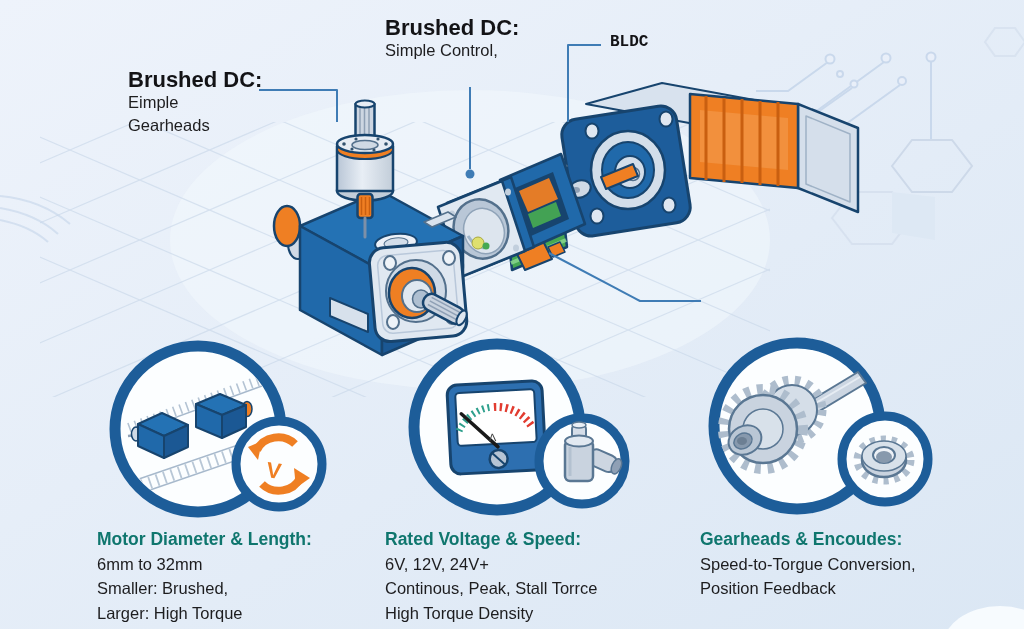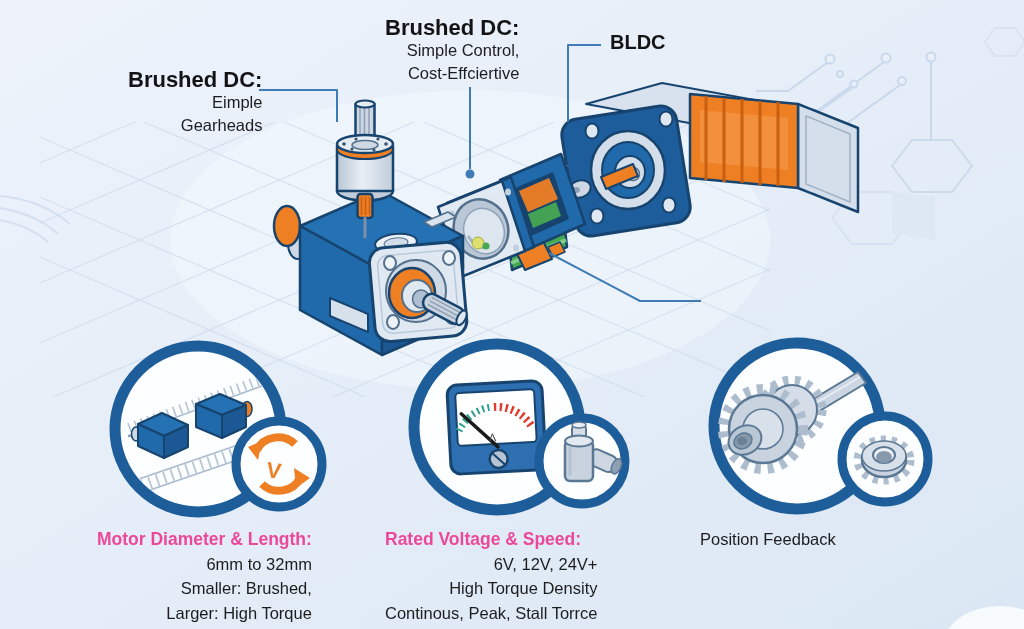--- a/index.html
+++ b/index.html
@@ -3,24 +3,24 @@
 <meta charset="utf-8">
 <style>
   html,body{margin:0;padding:0;background:#ffffff;}
   #stage{
     position:relative;width:1024px;height:629px;overflow:hidden;
     font-family:"Liberation Sans",sans-serif;
   }
   #art{position:absolute;left:0;top:0;width:1024px;height:629px;}
   .callout{position:absolute;color:#1d1d1f;font-size:16.5px;line-height:23px;white-space:nowrap;}
   .callout .t{display:block;font-weight:bold;font-size:22px;color:#131316;}
-  .callout.bldc .t{font-size:20px;}
+  .callout.bldc .t{font-size:16px;font-family:Liberation Mono, monospace;}
   .feature{position:absolute;top:527px;color:#1d1d1f;font-size:16.5px;line-height:24.5px;white-space:nowrap;}
-  .feature .t{display:block;font-weight:bold;font-size:17.5px;color:#ec4899;}
-  .line{display:block;text-align:right;}
+  .feature .t{display:block;font-weight:bold;font-size:17.5px;color:#0f766e;}
+  .line{display:block;}
 </style>
 </head>
 <body>
 
 <div id="stage">
 
 <svg id="art" viewBox="0 0 1024 629">
   <defs>
     <linearGradient id="bgGrad" x1="0" y1="0" x2="1" y2="1">
       <stop offset="0" stop-color="#eef3fb"></stop>
@@ -301,39 +301,40 @@
 
 <div class="callout" style="left:128px;top:68px;">
   <span class="t">Brushed DC:</span>
   <span class="line">Eimple</span>
   <span class="line">Gearheads</span>
 </div>
 
 <div class="callout" style="left:385px;top:16px;">
   <span class="t">Brushed DC:</span>
   <span class="line">Simple Control,</span>
-  <span class="line">Cost-Effciertive</span>
 </div>
 
 <div class="callout bldc" style="left:610px;top:31px;">
   <span class="t">BLDC</span>
 </div>
 
 
 <div class="feature" style="left:97px;">
   <span class="t">Motor Diameter &amp; Length:</span>
   <span class="line">6mm to 32mm</span>
   <span class="line">Smaller: Brushed,</span>
   <span class="line">Larger: High Torque</span>
 </div>
 
 <div class="feature" style="left:385px;">
   <span class="t">Rated Voltage &amp; Speed:</span>
   <span class="line">6V, 12V, 24V+</span>
+  <span class="line">Continous, Peak, Stall Torrce</span>
   <span class="line">High Torque Density</span>
-  <span class="line">Continous, Peak, Stall Torrce</span>
 </div>
 
 <div class="feature" style="left:700px;">
+  <span class="t">Gearheads &amp; Encoudes:</span>
+  <span class="line">Speed-to-Torgue Conversion,</span>
   <span class="line">Position Feedback</span>
 </div>
 
 </div>
 
 </body></html>

